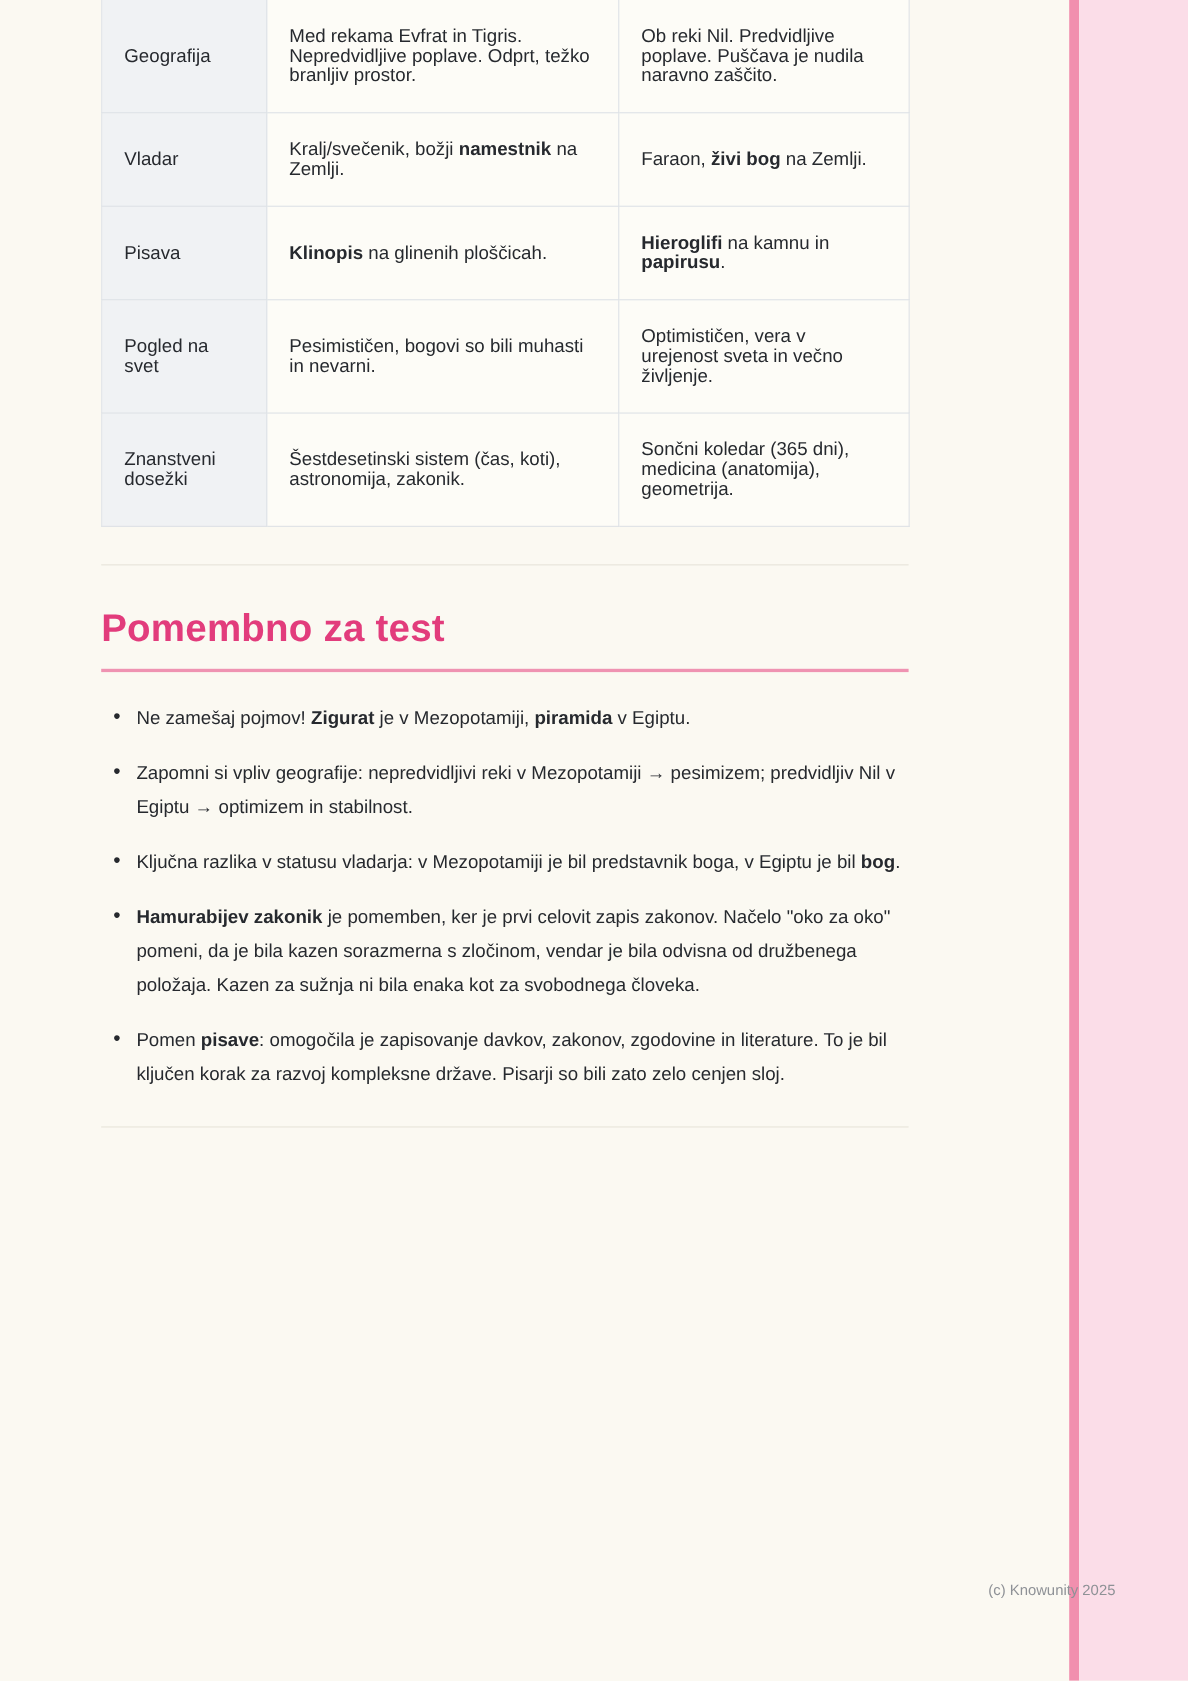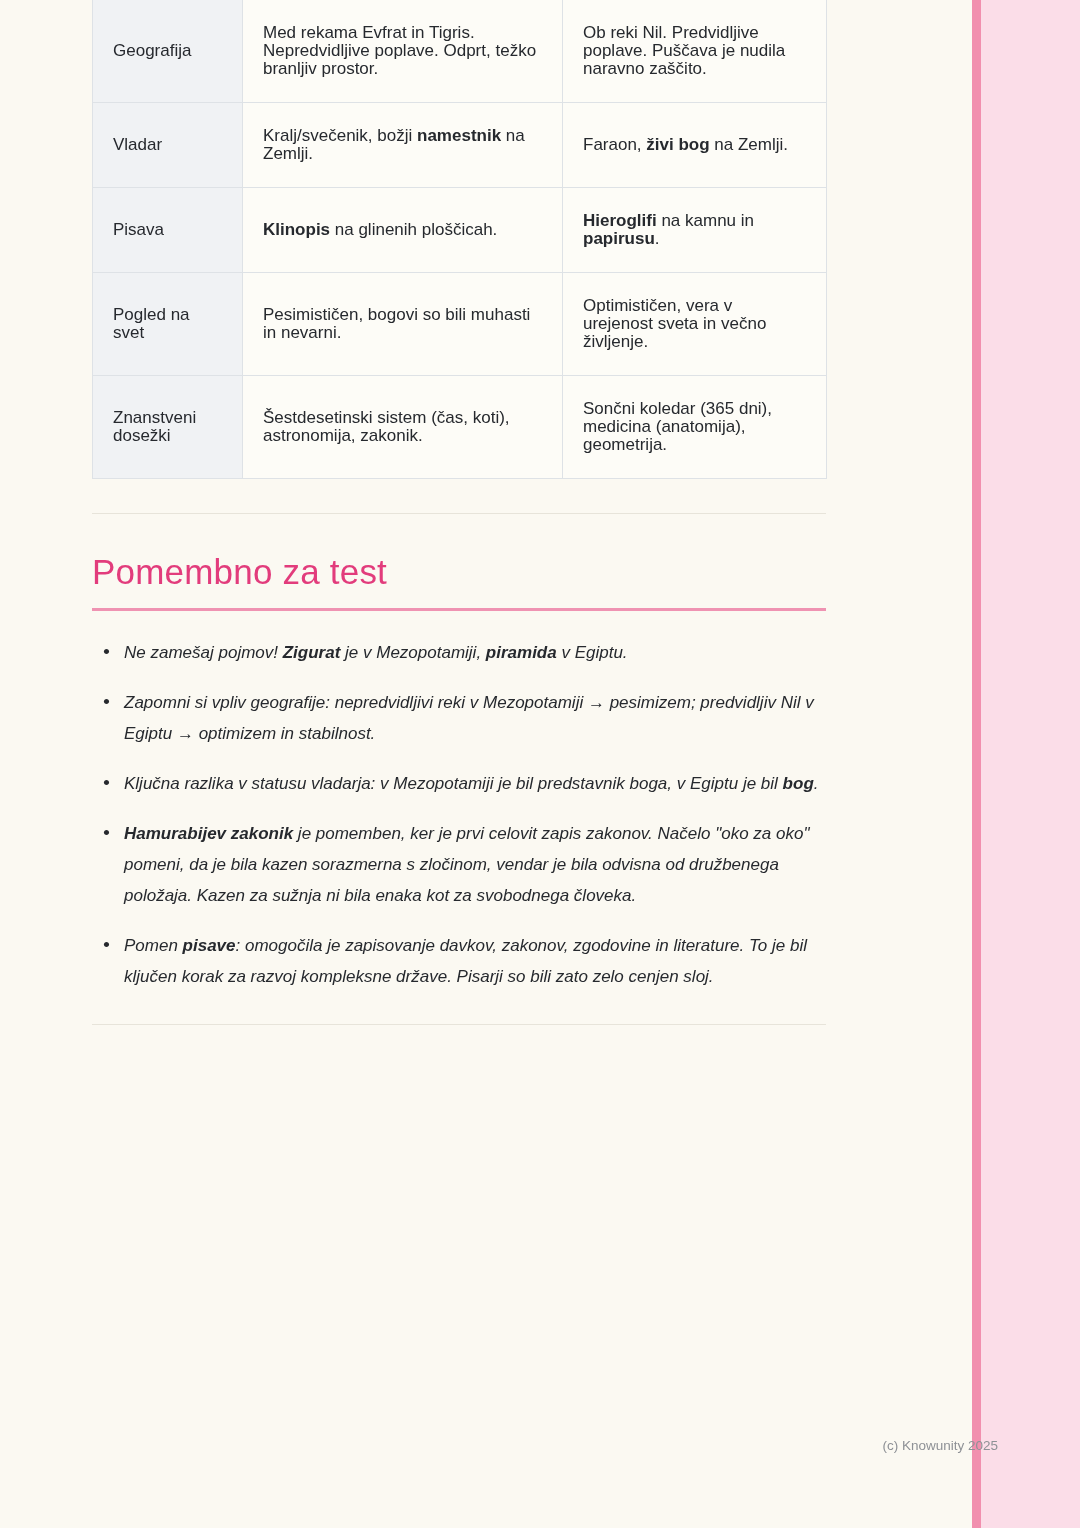--- a/index.html
+++ b/index.html
@@ -42,35 +42,34 @@
     border: none;
     border-top: 1px solid var(--divider, #e7e4da);
     margin: 34px 0 0 0;
   }
   .divider-bottom { margin-top: 32px; }
   
   h1.section-title {
     color: var(--accent-pink, #e23c7c);
     font-size: 35px;
     line-height: 40px;
-    font-weight: 400;
+    font-weight: 700;
     margin: 38px 0 0 0;
     letter-spacing: 0.2px;
   }
   .title-rule {
     height: 3px;
     background: var(--underline-pink, #ef93b2);
     margin-top: 16px;
   }
   
   ul.bullets {
     list-style: none;
     margin: 26px 0 0 0;
     padding: 0 0 0 32px;
-    font-style: italic;
   }
   ul.bullets li {
     position: relative;
     margin: 0 0 19px 0;
     font-size: 17px;
     line-height: 31px;
   }
   ul.bullets li::before {
     content: "\2022";
     position: absolute;
@@ -91,21 +90,21 @@
     position: absolute;
     top: 0; right: 0;
     width: 99px; height: 100%;
     background: var(--band-light, #fbdde8);
     z-index: 1;
   }
   
   .copyright {
     position: absolute;
     top: 1438px;
-    right: 82px;
+    right: 66px;
     font-size: 13.5px;
     color: var(--muted, #8e9196);
     z-index: 3;
   }
 </style>
 </head>
 <body>
 
 <div class="content">
 

